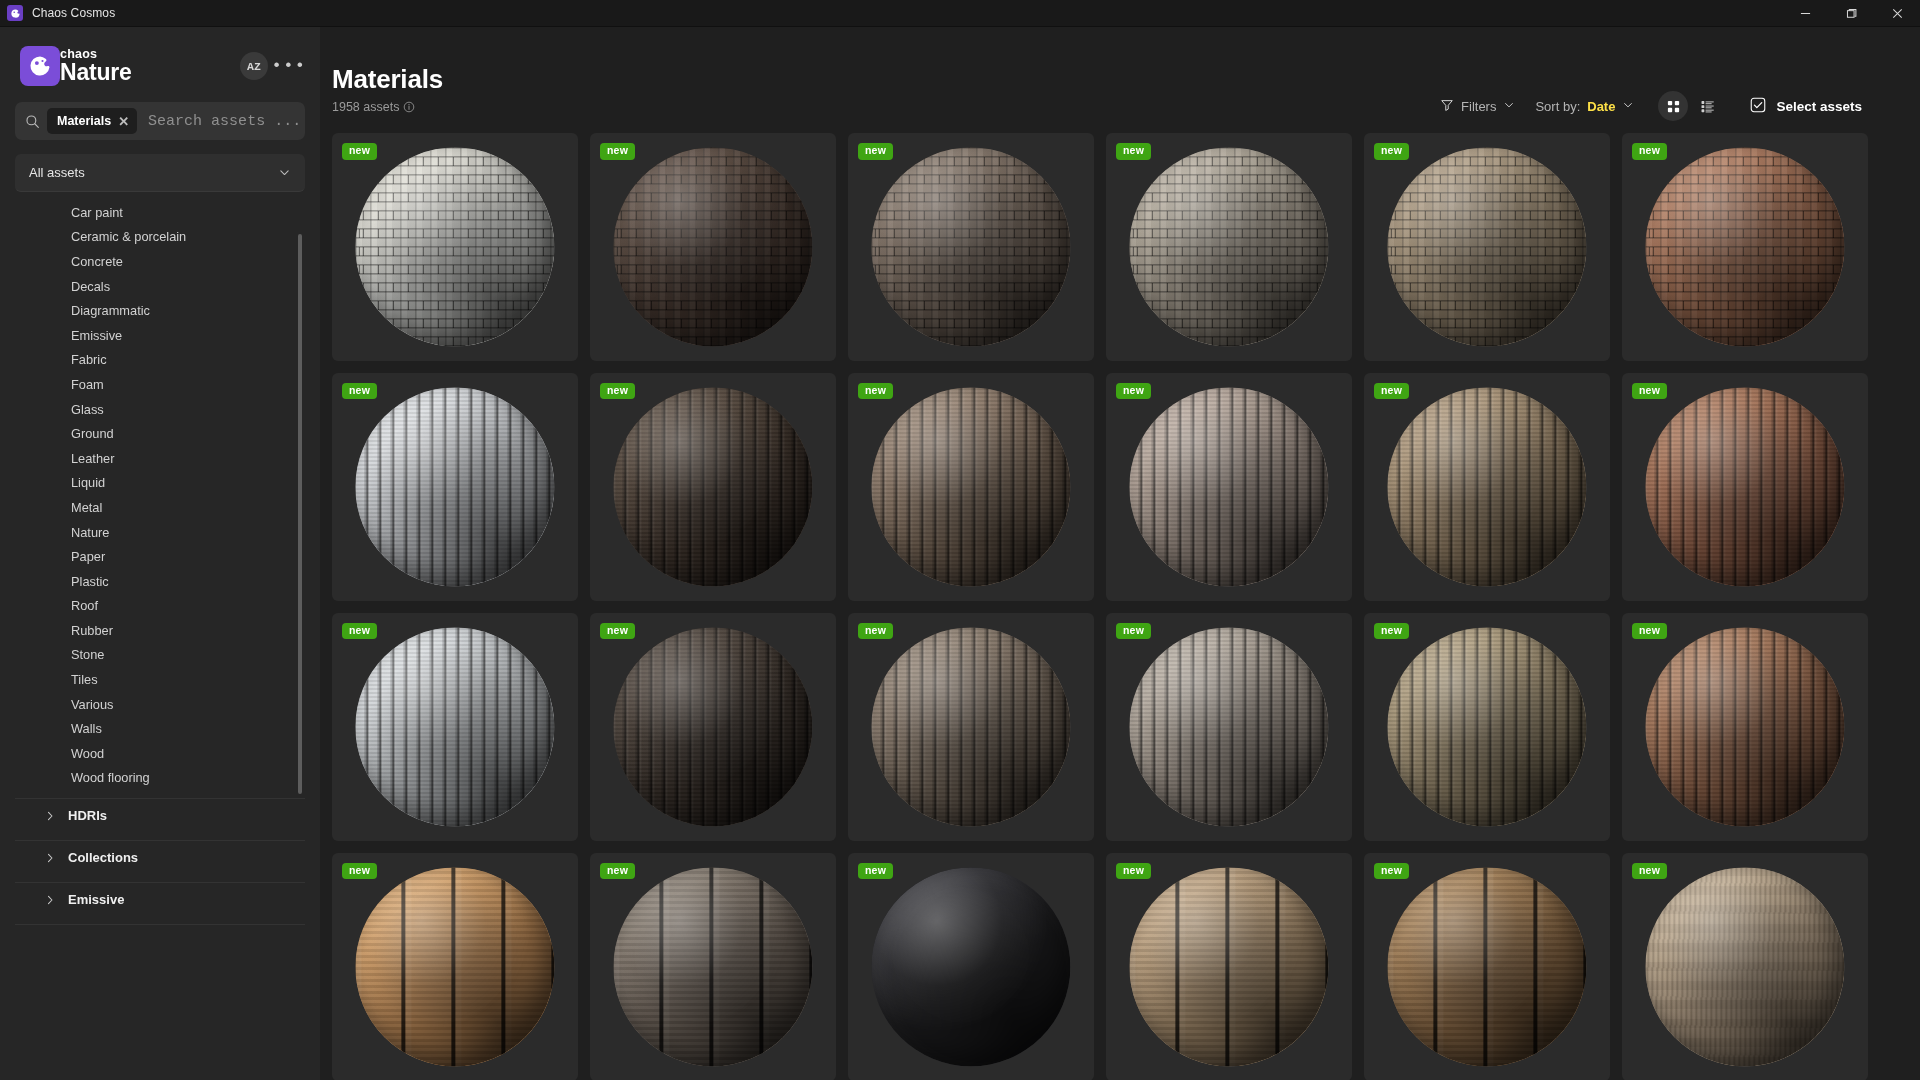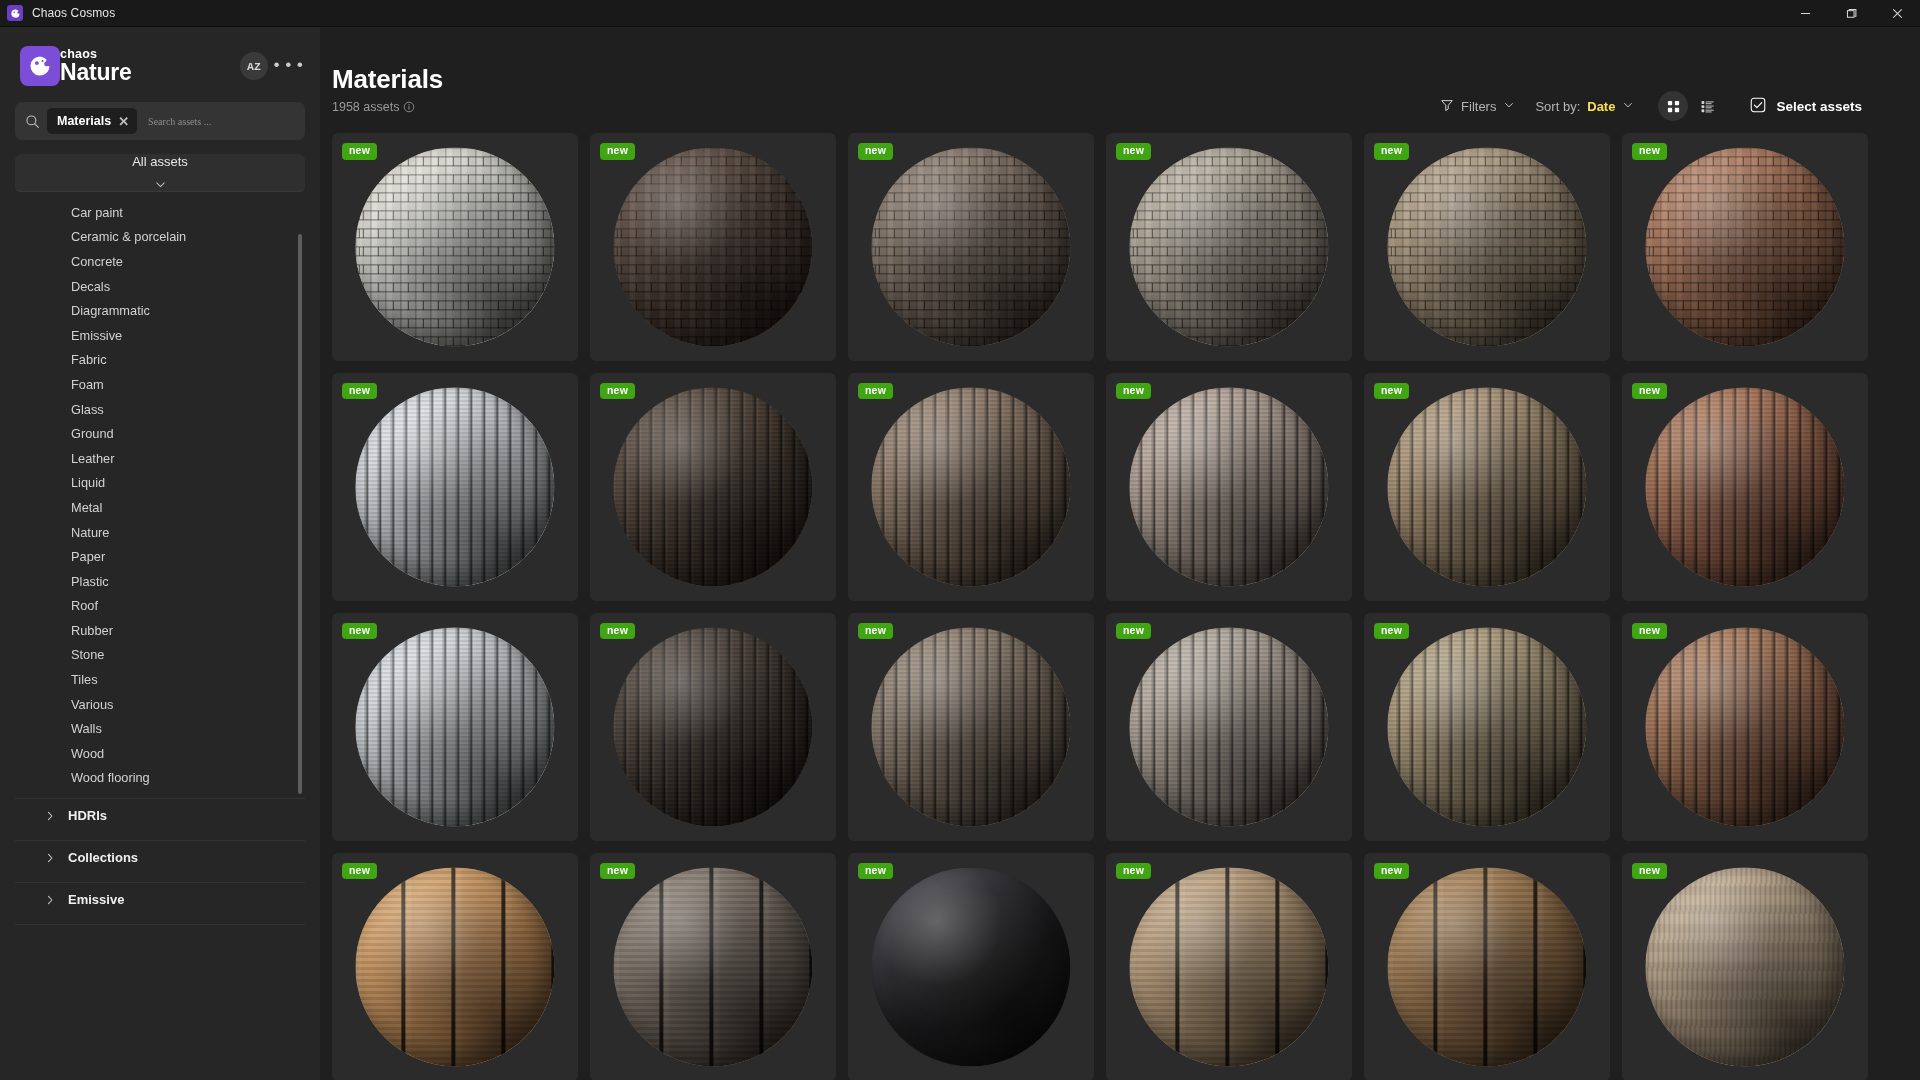--- a/index.html
+++ b/index.html
@@ -86,34 +86,33 @@
   .search-icon { color: #b8b8b8; display: flex; align-items: center; }
   .chip {
     background: #1e1e1e; border-radius: 5px; height: 26px;
     display: flex; align-items: center; gap: 7px;
     padding: 0 8px 0 10px;
     font-size: 12.5px; color: #ffffff; font-weight: 600;
   }
   .chip-x { color: #bdbdbd; font-size: 13px; line-height: 1; cursor: pointer; }
   .search-input {
     background: transparent; border: none; outline: none; flex: 1;
-    color: #fde047; font-size: 10px; font-family: Liberation Serif, serif;
+    color: #fde047; font-size: 15px; font-family: Liberation Mono, monospace;
     padding-left: 4px;
   }
   .search-input::placeholder { color: #8f8f8f; }
 
   
   .allassets {
     margin: 14px 15px 0 15px;
     height: 38px; background: #2f2f2f; border-radius: 6px;
     display: flex; align-items: center; justify-content: space-between;
     padding: 0 14px;
     font-size: 13px; color: #e6e6e6; font-weight: 500;
     border-bottom: 1px solid #393939;
-    flex-direction: column;
   }
   .allassets .chev { color: #bdbdbd; display: flex; }
 
   
   .navscroll {
     flex: 1; overflow: hidden; position: relative;
     margin-top: 4px;
   }
   .navlist { padding: 4px 0 0 0; }
   .navitem {

